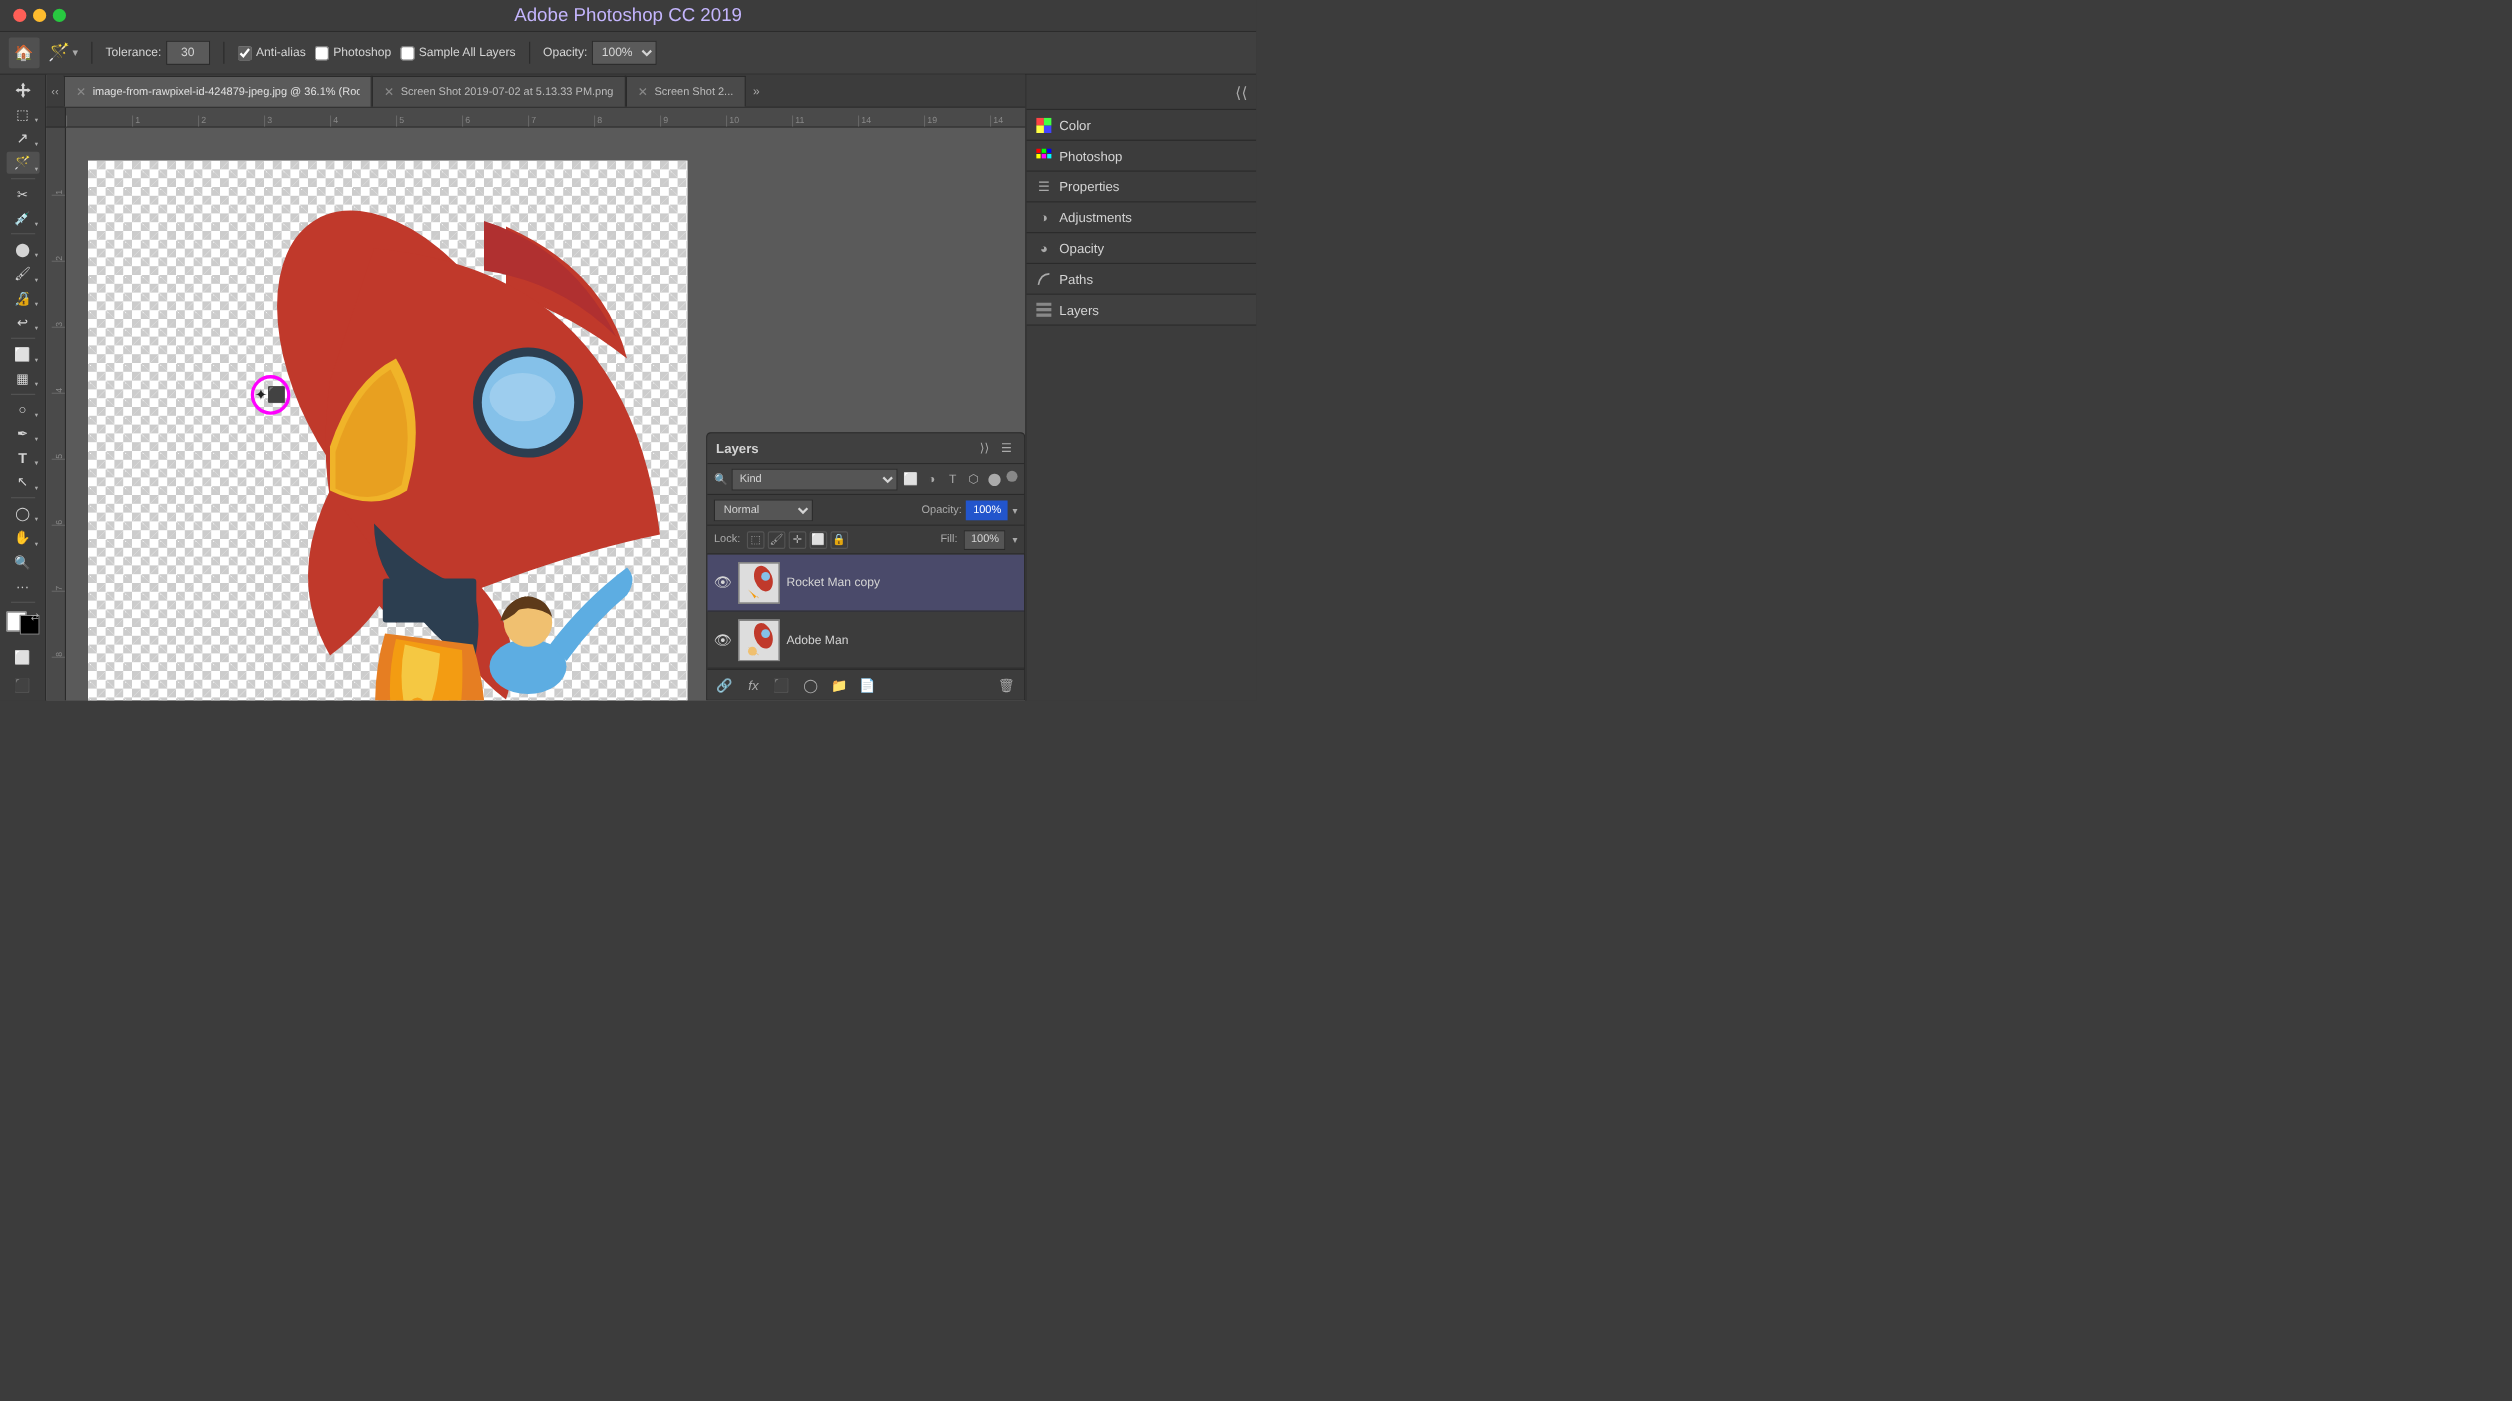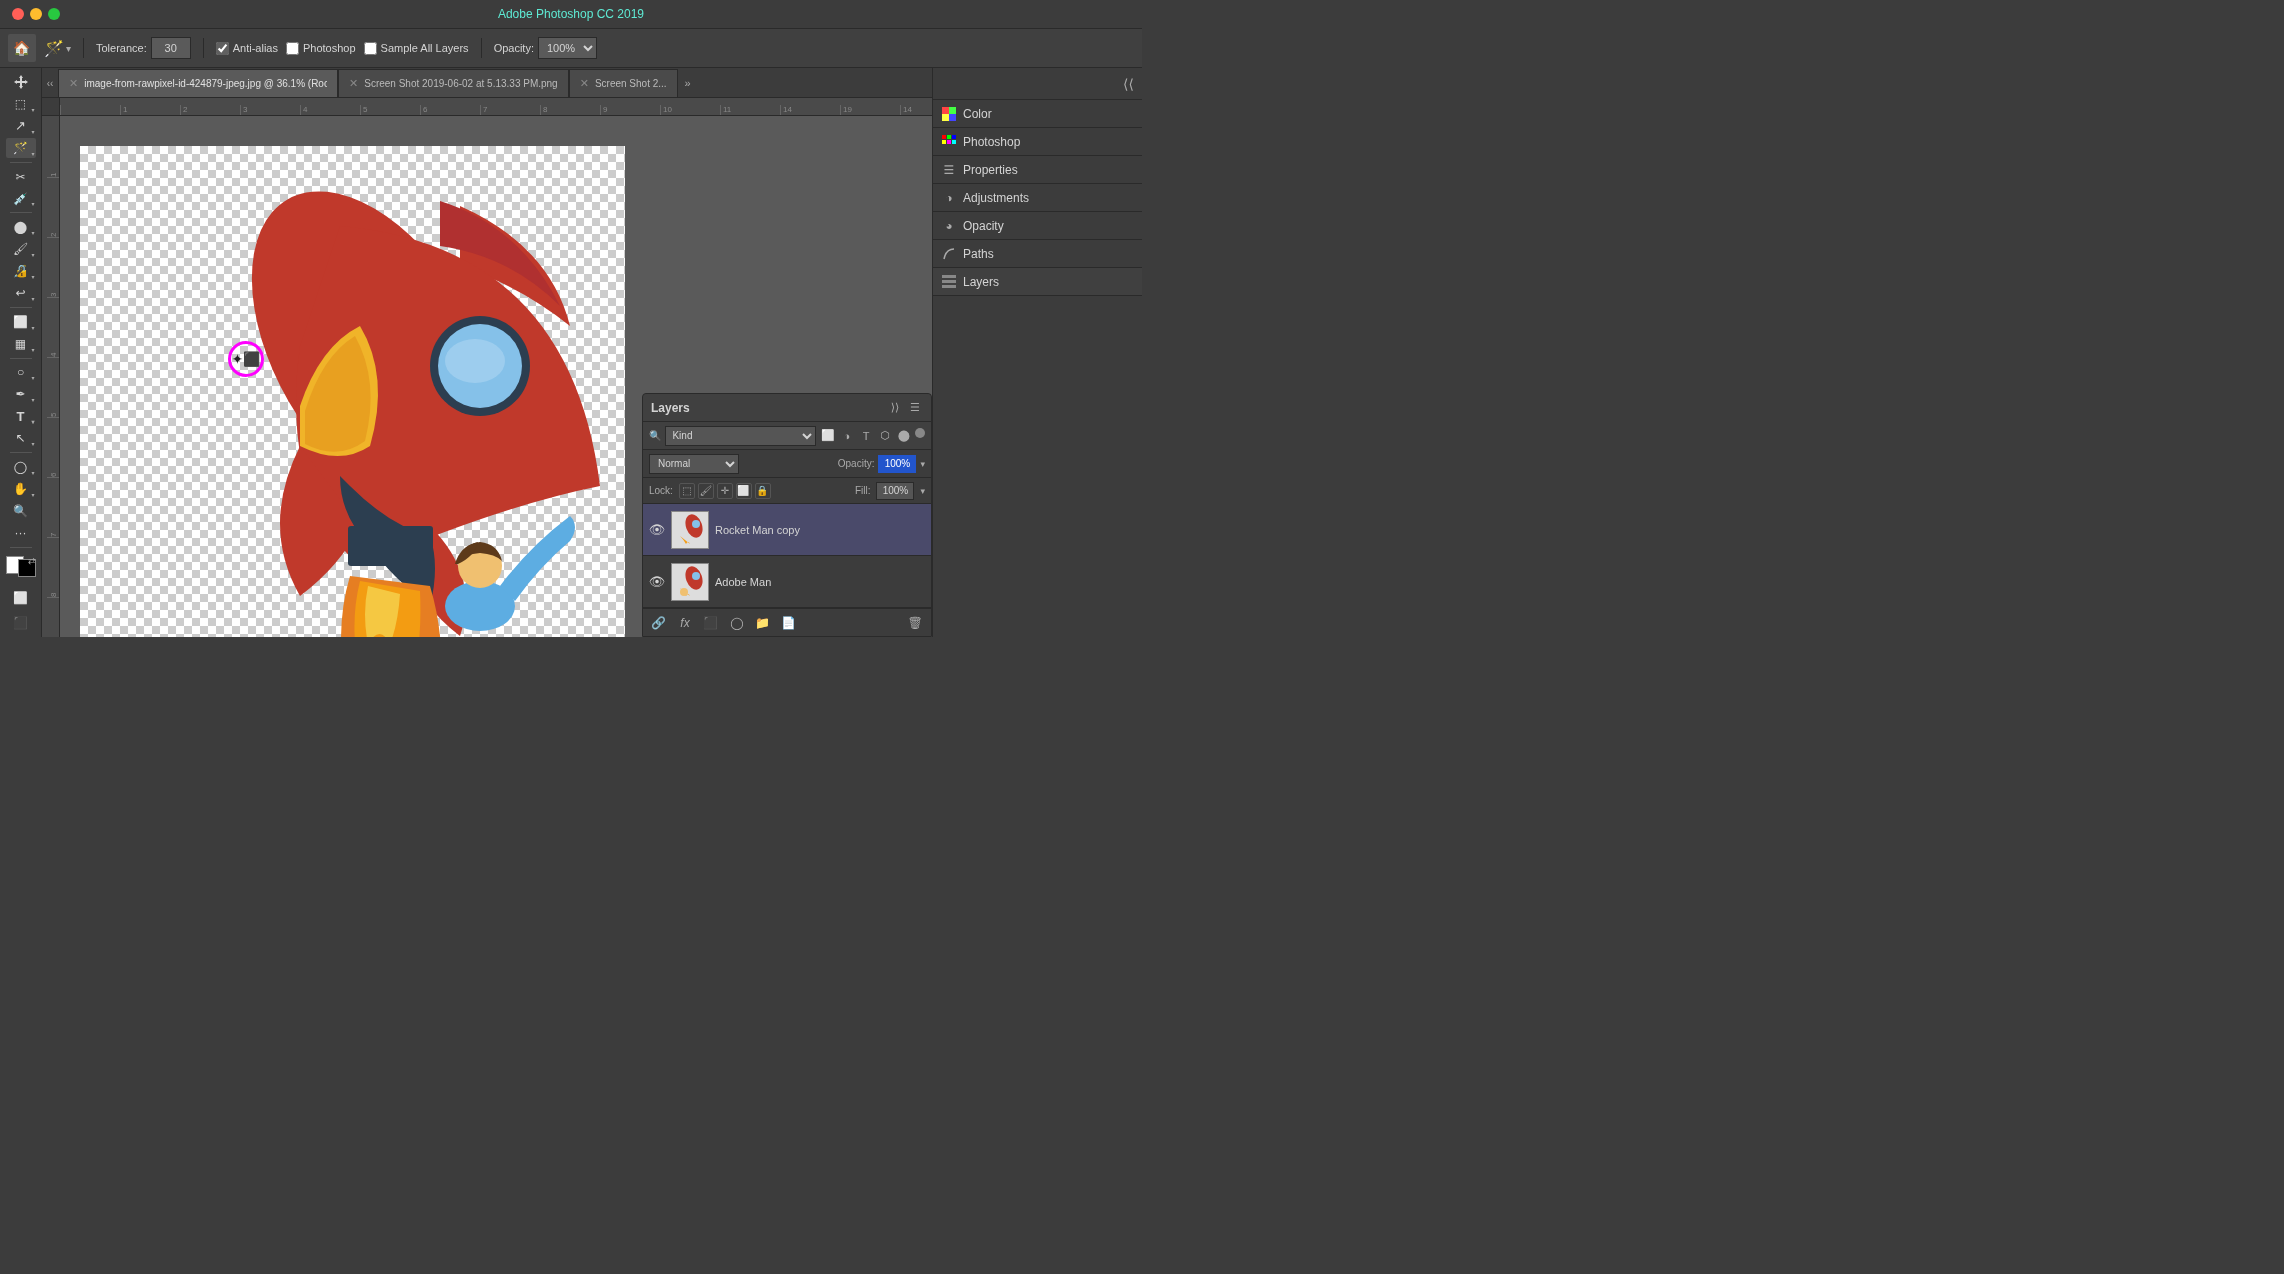--- a/index.html
+++ b/index.html
@@ -32,22 +32,22 @@
     }
     .traffic-light {
       width: 12px;
       height: 12px;
       border-radius: 50%;
     }
     .tl-close { background: #ff5f57; }
     .tl-minimize { background: #febc2e; }
     .tl-maximize { background: #28c840; }
     .title-text {
-      color: #5eead4;
-      font-size: 12px;
+      color: #c4b5fd;
+      font-size: 17px;
     }
 
     
     .toolbar {
       height: 40px;
       background: #404040;
       border-top: 1px solid #2a2a2a;
       border-bottom: 1px solid #2a2a2a;
       display: flex;
       align-items: center;
@@ -734,21 +734,21 @@
     <div class="tabs-bar">
       <span class="tabs-prev">‹‹</span>
 
       <div class="tab active">
         <span class="tab-close">✕</span>
         <span style="font-size:10px;overflow:hidden;white-space:nowrap;max-width:260px;">image-from-rawpixel-id-424879-jpeg.jpg @ 36.1% (Rocket Man copy, RGB/8*)</span>
       </div>
 
       <div class="tab">
         <span class="tab-close">✕</span>
-        <span style="font-size:10px;">Screen Shot 2019-06-02 at 5.13.33 PM.png</span>
+        <span style="font-size:10px;">Screen Shot 2019-07-02 at 5.13.33 PM.png</span>
       </div>
 
       <div class="tab">
         <span class="tab-close">✕</span>
         <span style="font-size:10px;">Screen Shot 2...</span>
       </div>
 
       <span class="tabs-more">»</span>
     </div>
 

